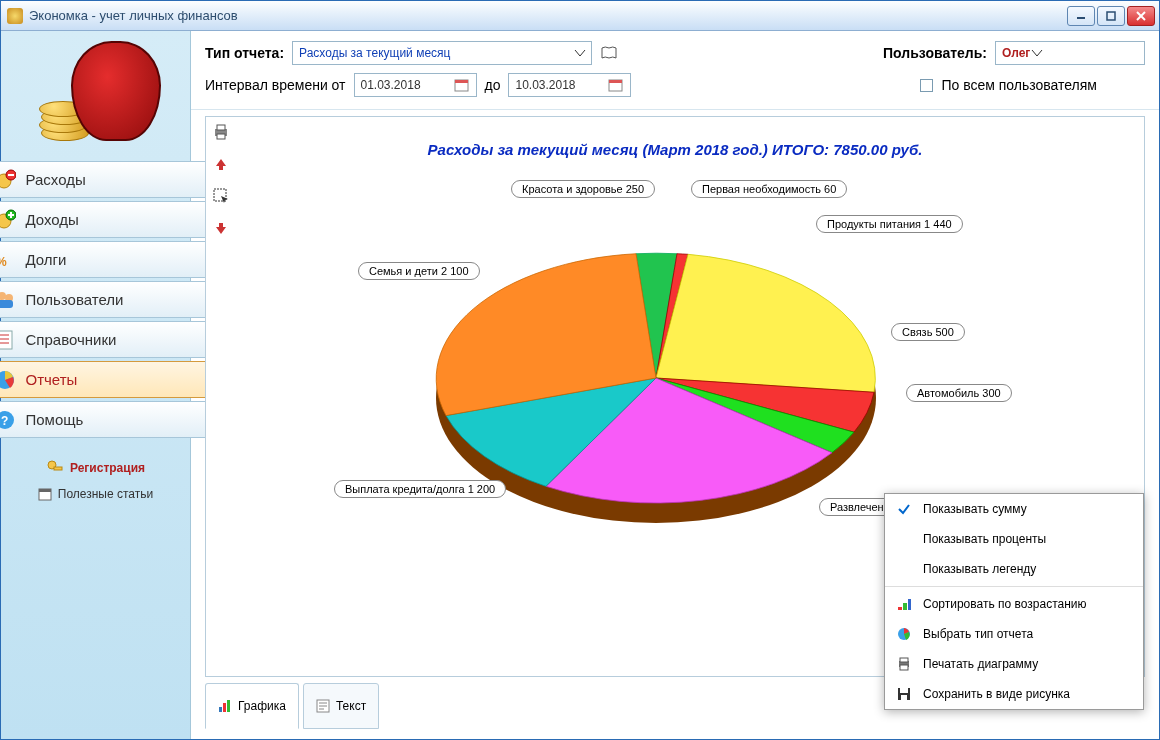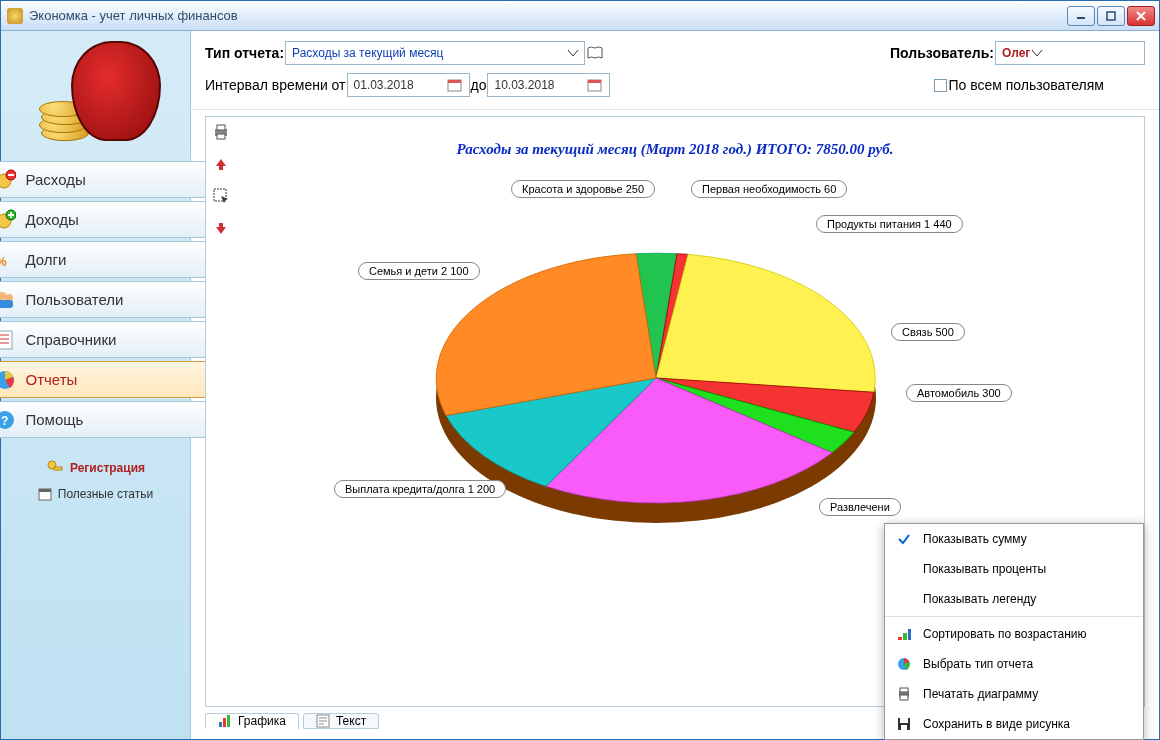--- a/index.html
+++ b/index.html
@@ -22,44 +22,44 @@
 .nav-item { height: 37px; background: linear-gradient(#ffffff,#e2eff7); border: 1px solid #a7c6d9; border-radius: 4px; margin-bottom: 3px; display: flex; align-items: center; padding: 0 10px; cursor: pointer; }
 .nav-item.active { background: linear-gradient(#fff5e2,#ffe7b8); border-color: #d49a3d; }
 .nav-item.active .nav-label { color: #b02020; font-weight: normal; }
 .nav-label { font-size: 15px; margin-left: 10px; color: #333; }
 .nav-icon { width: 22px; height: 22px; display:inline-flex; align-items:center; justify-content:center; }
 .extras { margin-top: 18px; text-align: center; }
 .extras a { display:flex; align-items:center; justify-content:center; gap:6px; text-decoration: none; font-weight: bold; color: #b02020; margin-bottom: 10px; font-size: 13px;}
 .extras a.plain { color: #333; font-weight: normal; }
 .main { flex: 1; display: flex; flex-direction: column; min-width: 0; }
 .toolbar { padding: 10px 14px 4px; border-bottom: 1px solid #d7e6ef; }
-.row { display: flex; align-items: center; gap: 1px; margin-bottom: 8px; }
+.row { display: flex; align-items: center; gap: 8px; margin-bottom: 8px; }
 .lbl { font-size: 14px; }
 .lbl.bold { font-weight: bold; }
 .inputlike { border: 1px solid #9ab6c9; background: #fff; height: 24px; display: inline-flex; align-items: center; padding: 0 6px; }
 .select { width: 300px; color: #0f3fb5; font-size: 14px; position:relative;}
 .select .chev{position:absolute;right:4px;top:4px;}
 .dateinp { width: 123px; justify-content: space-between; color:#333; }
 .cal { width:16px;height:16px; }
 .userselect{ width:150px; color:#b02020; font-weight:bold; position:relative;}
 .checkbox { width:13px;height:13px;border:1px solid #7a9bb1;background:#fff;display:inline-block;}
 .report { flex:1; margin: 6px 14px 2px; border:1px solid #b7cddc; position: relative; background:#fff; min-height:0;}
 .vtb { position:absolute; left:6px; top:6px; display:flex; flex-direction:column; gap:14px;}
 .vtb span{width:18px;height:18px;display:flex;align-items:center;justify-content:center;}
-.charttitle{ text-align:center; color:#0a2bc1; font-weight:bold; font-size:15px; margin-top:24px; font-family: Liberation Serif, serif; font-style: italic;}
+.charttitle{ text-align:center; color:#0a2bc1; font-weight:bold; font-size:15px; margin-top:24px; font-family: Liberation Sans, sans-serif; font-style: italic;}
 .piewrap{ position:relative; width:100%; height:440px; margin-top:10px;}
 .pie3d{position:absolute; left:200px; top:30px; width:500px; height:360px;}
 .pie3d svg{width:100%;height:100%;}
 .dlabel{position:absolute;border:1px solid #888;background:#fff;border-radius:9px;padding:2px 10px;font-size:11px;white-space:nowrap;}
 .ctxmenu{position:absolute; right:0; bottom:-34px; width:260px; background:#fff; border:1px solid #9a9a9a; box-shadow:0 2px 10px rgba(0,0,0,0.3);}
 .ctxmenu .mi{height:30px;display:flex;align-items:center;gap:10px;padding:0 10px;cursor:default;}
 .ctxmenu .sep{height:1px;background:#ddd;margin:2px 0;}
 .ctxmenu .mi .mic{width:18px;display:flex;justify-content:center;}
 .tabs{display:flex;gap:4px;padding:4px 14px 10px;align-items:center;}
-.tab{border:1px solid #b7cddc;border-radius:3px 3px 0 0;padding:0 12px;display:flex;align-items:center;gap:6px;background:#f5f9fc;}
+.tab{border:1px solid #b7cddc;border-radius:3px 3px 0 0;padding:15px 12px;display:flex;align-items:center;gap:6px;background:#f5f9fc;}
 .tab.active{background:#fff;border-bottom-color:#fff;}
 .tab .ticon2{width:14px;height:14px;}
 </style>
 </head>
 <body>
 
 <div class="window">
   <div class="titlebar">
     <span class="ticon"></span>
     <span class="title">Экономка - учет личных финансов</span>

